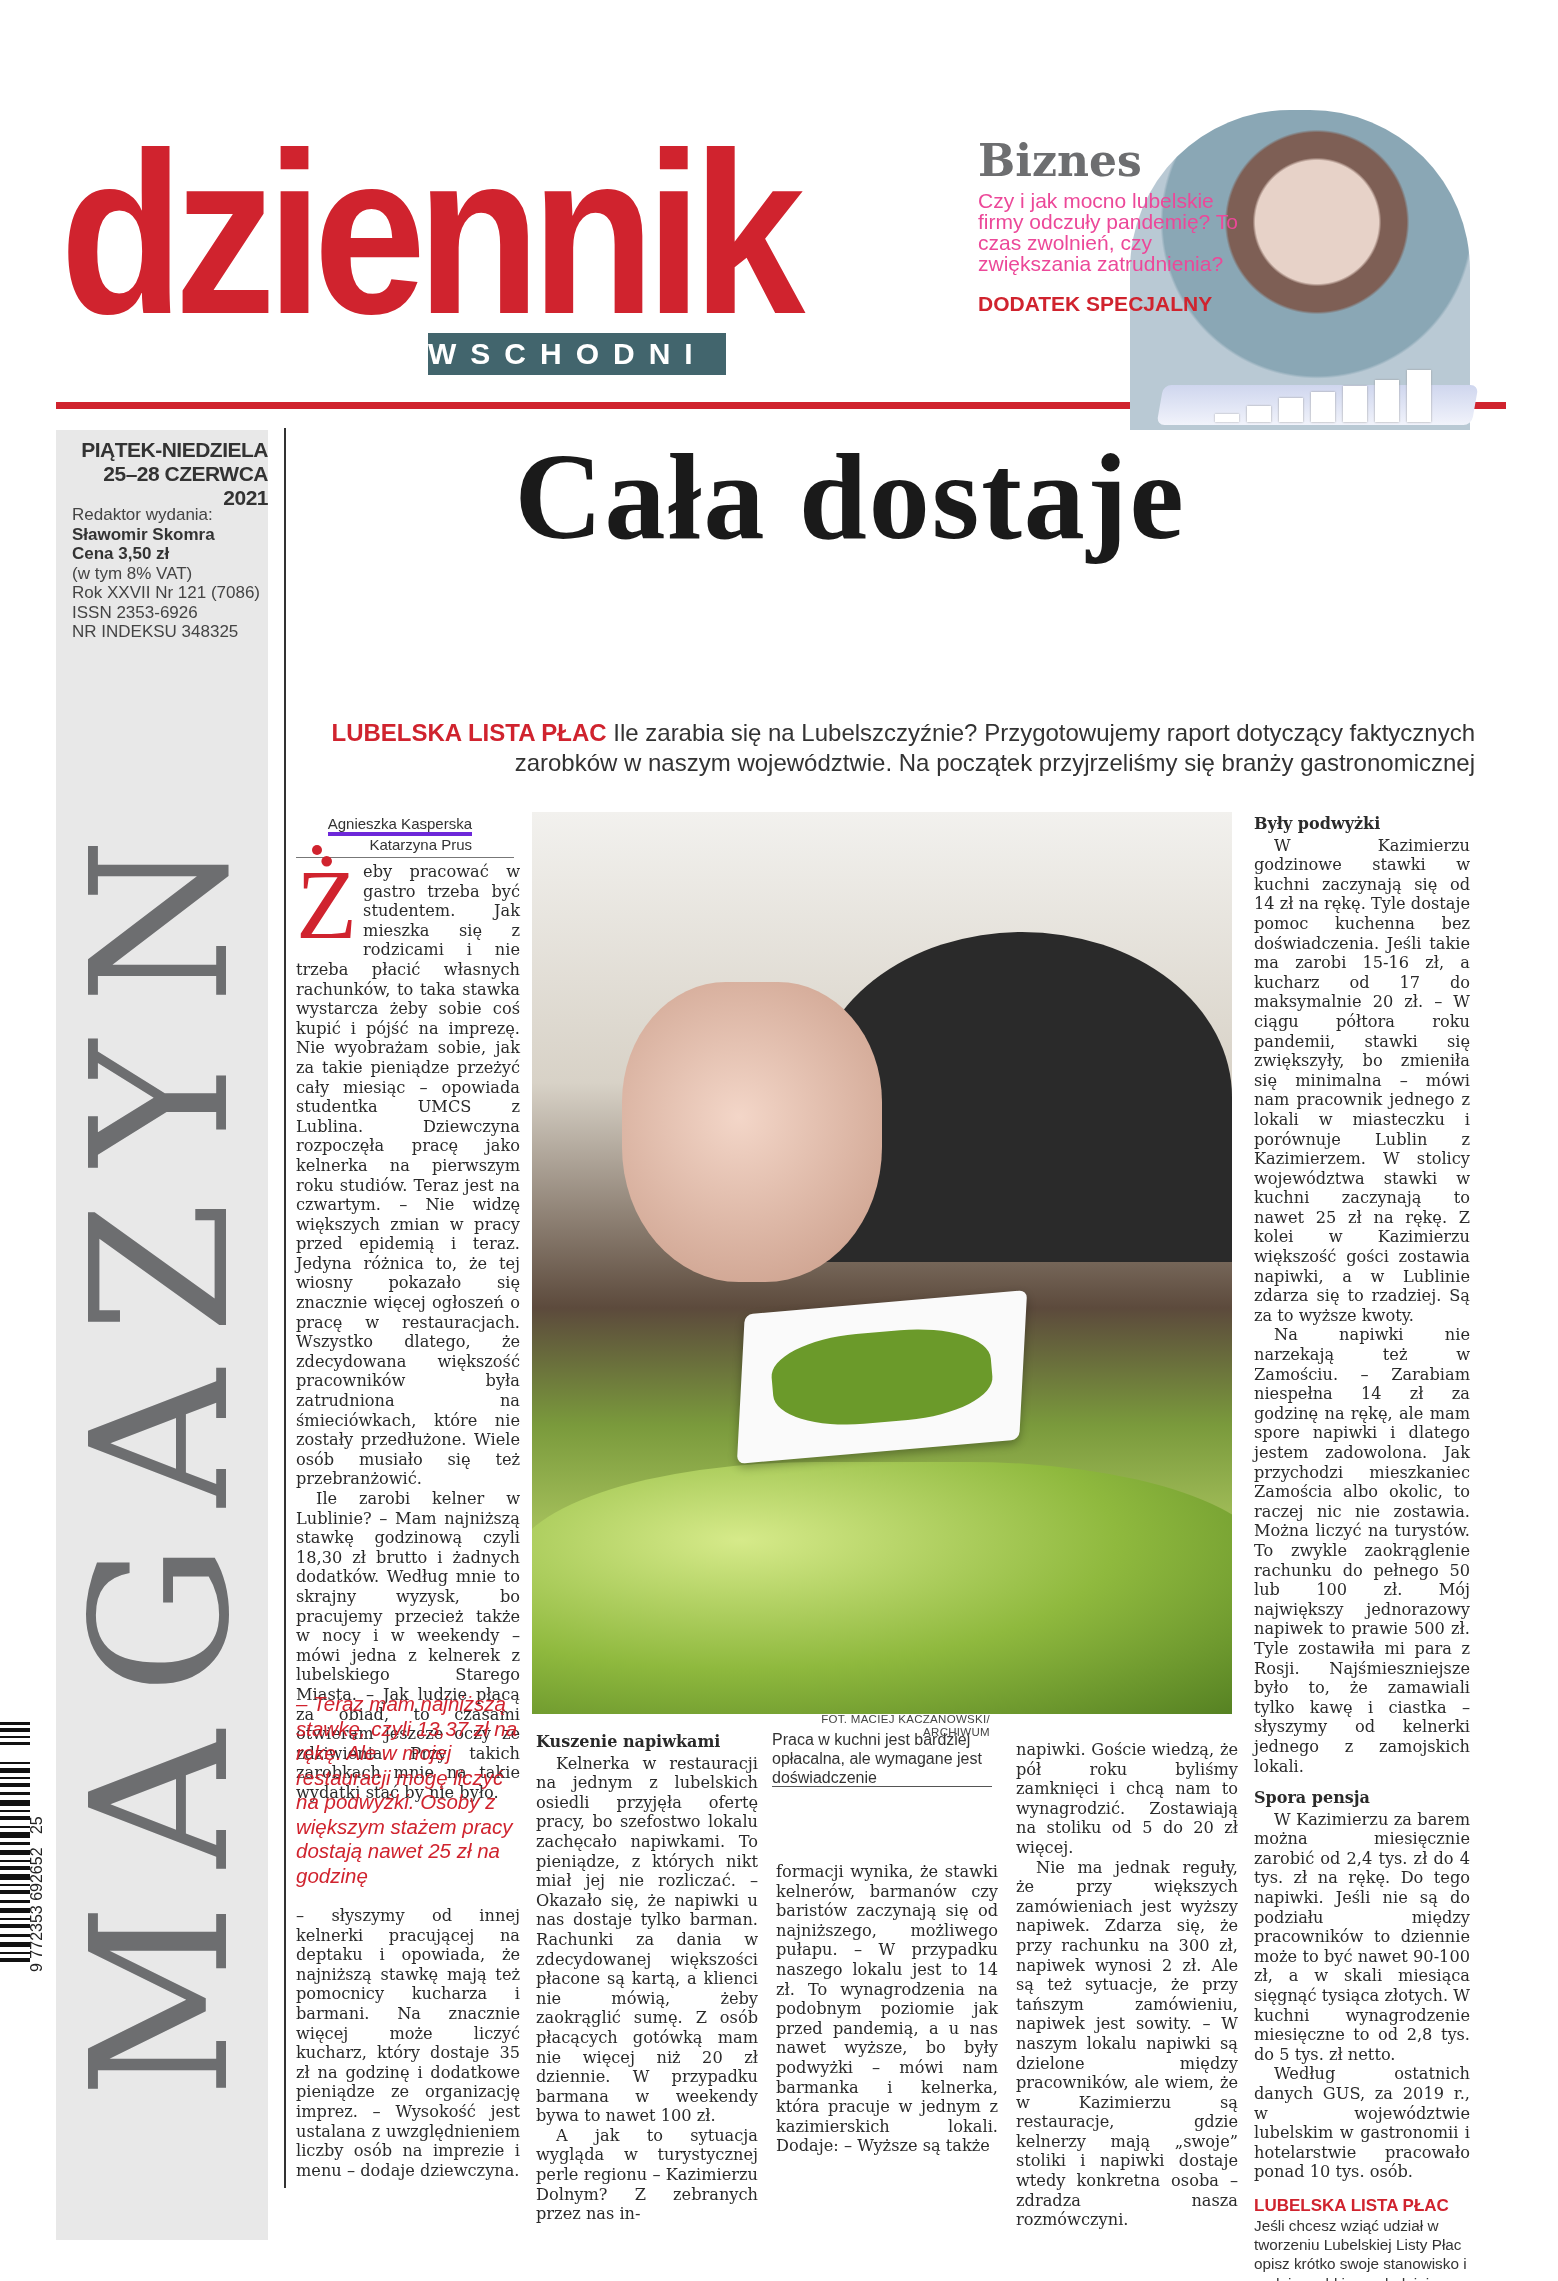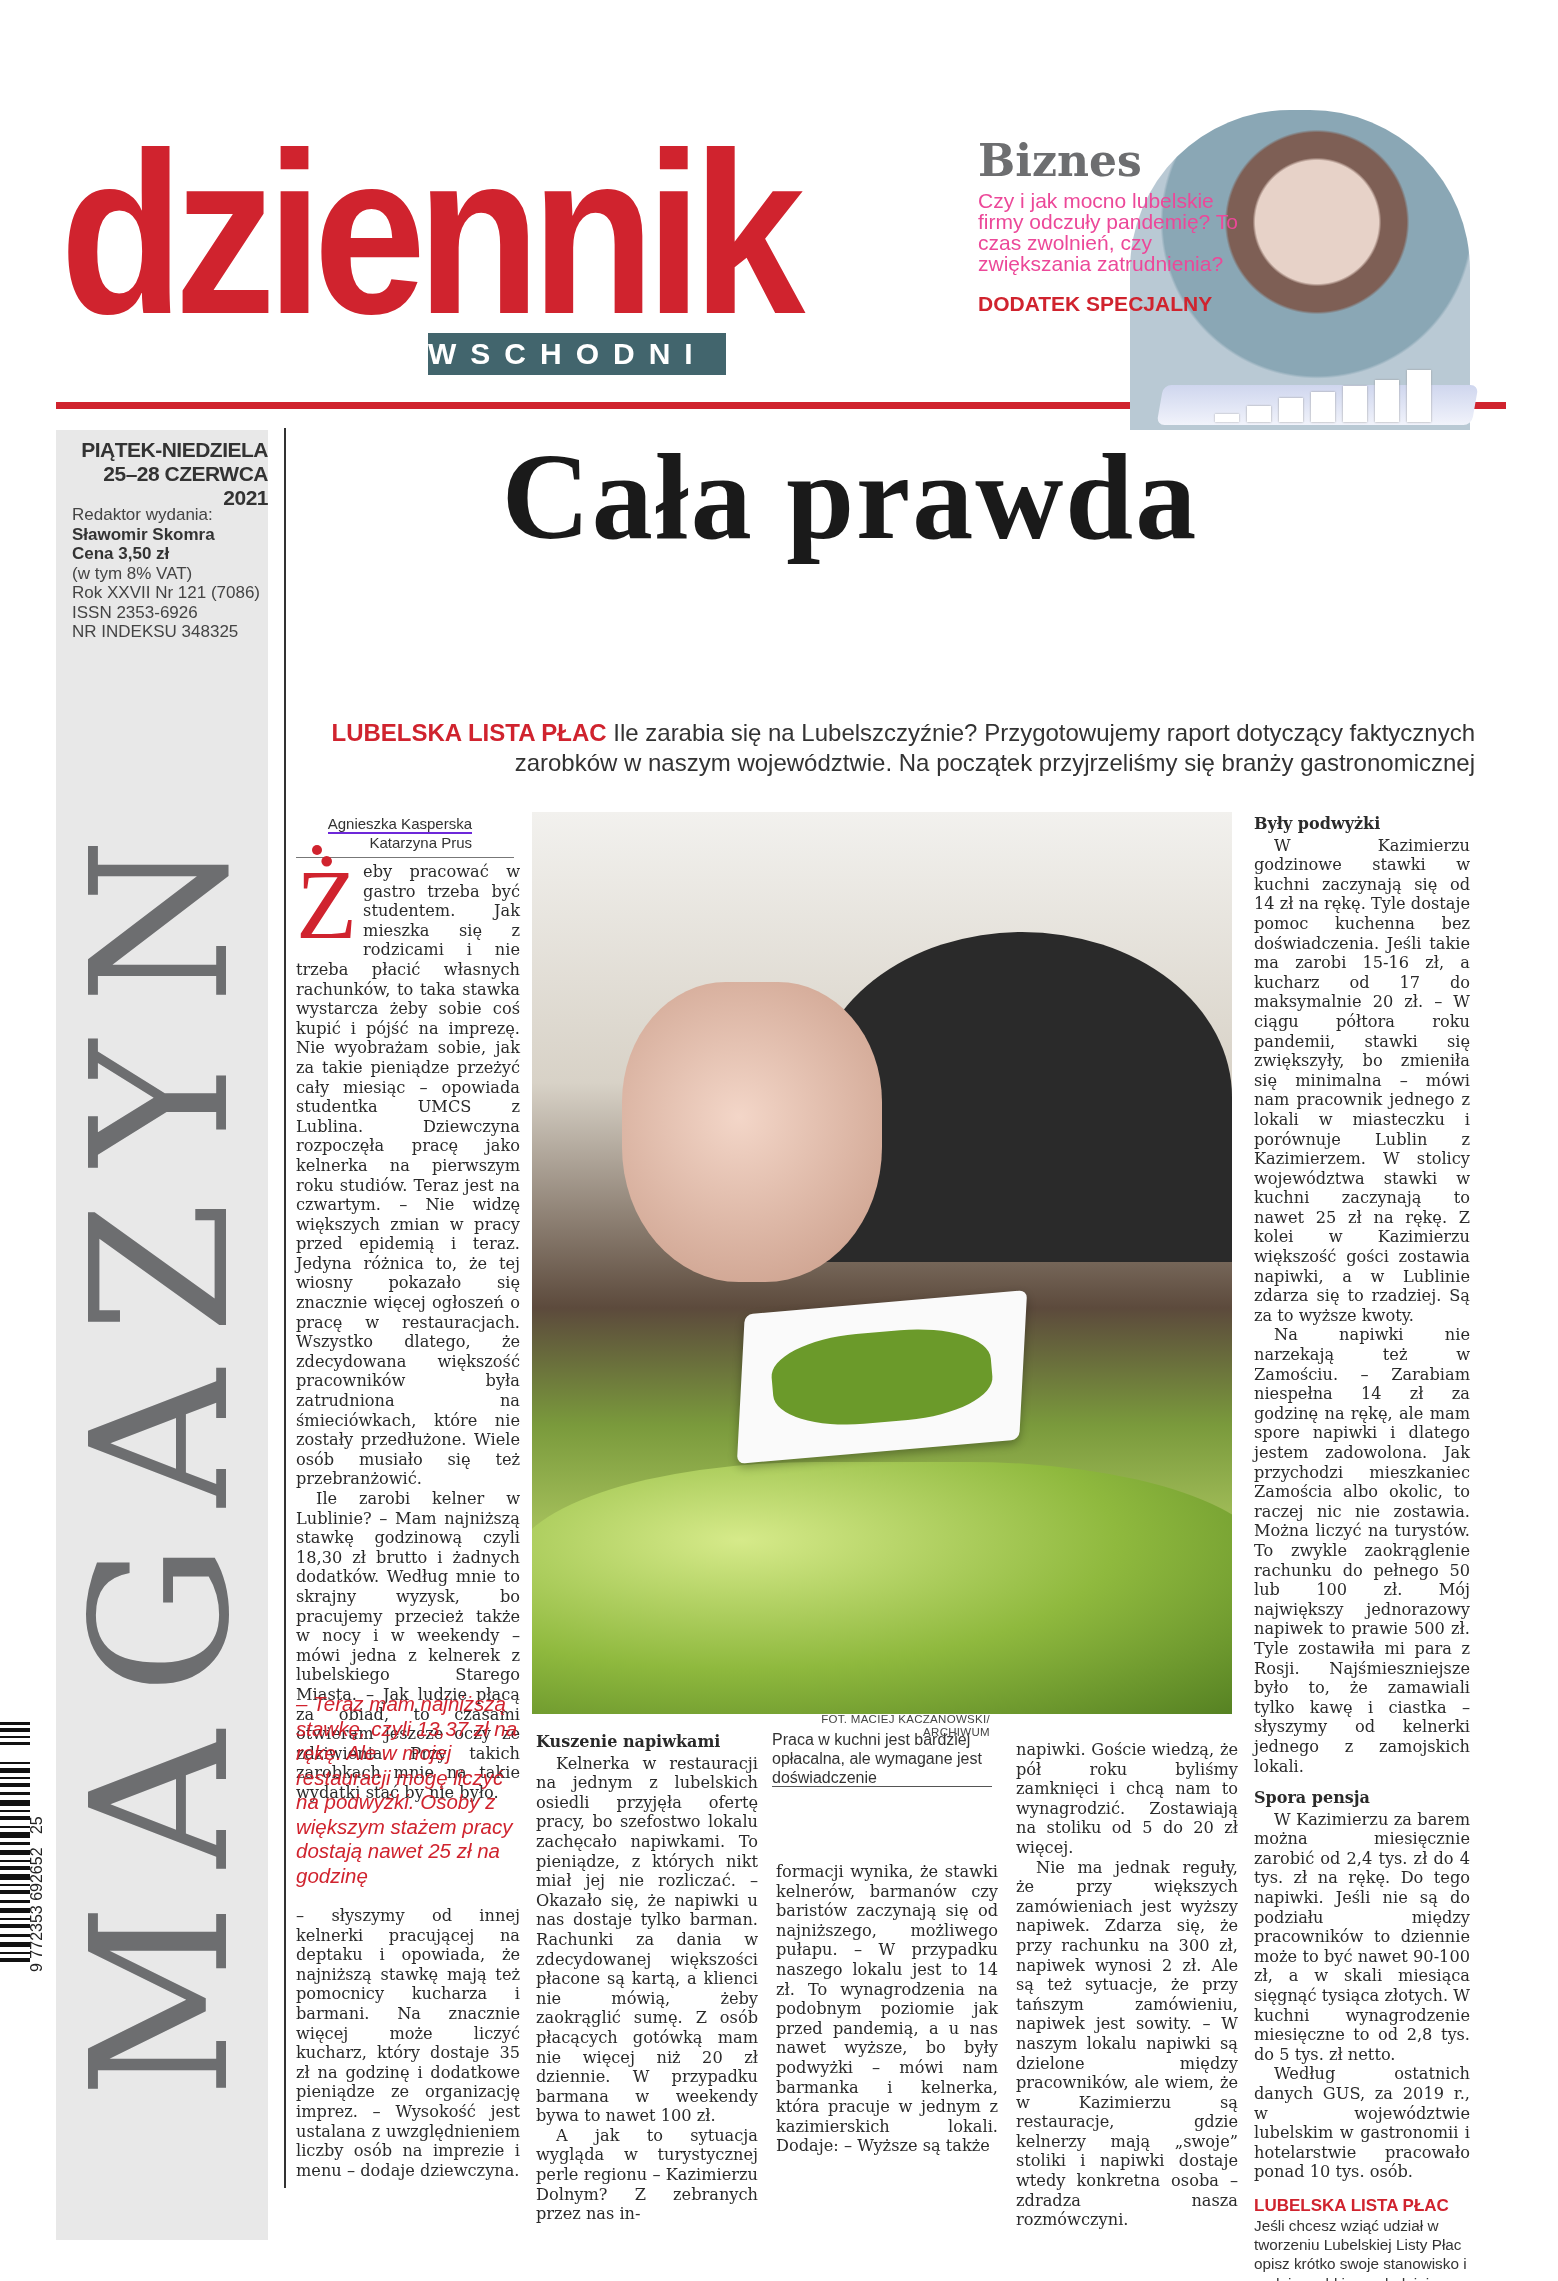--- a/index.html
+++ b/index.html
@@ -29,21 +29,21 @@
   
   .headline{left:420px;top:428px;width:860px;text-align:center;font-family:"Liberation Serif",serif;font-weight:bold;font-size:122px;line-height:138px;color:#1a1a1a;letter-spacing:2px;}
   .lead{left:295px;top:718px;width:1180px;text-align:right;font-family:"Liberation Sans",sans-serif;font-size:24px;line-height:30px;color:#333;}
   .lead .kicker{color:#d0232e;font-weight:bold;}
   
   .col{position:absolute;font-family:"DejaVu Serif",serif;font-size:16.2px;line-height:19.6px;color:#2a2a2a;text-align:justify;hyphens:manual;}
   .col p{margin:0;text-indent:20px;}
   .col p.noindent{text-indent:0;}
   .col h4{margin:0 0 2px 0;font-size:16px;font-weight:bold;font-family:"DejaVu Serif",serif;}
   .authors{left:322px;top:815px;width:150px;text-align:right;font-family:"Liberation Sans",sans-serif;font-size:15px;line-height:17px;color:#333;}
-  .authors .a1{border-bottom:2px solid #6d28d9;display:inline-block;}
+  .authors .a1{border-bottom:4px solid #6d28d9;display:inline-block;}
   .dot{left:312px;top:845px;width:10px;height:10px;border-radius:5px;background:#d0232e;}
   .auth-rule{left:296px;top:857px;width:218px;height:1px;background:#777;}
   .dropcap{float:left;font-family:"Liberation Serif",serif;font-size:100px;line-height:74px;color:#d0232e;margin:6px 6px 0 0;}
   .pull{left:296px;top:1692px;width:224px;font-family:"Liberation Sans",sans-serif;font-style:italic;font-size:20.5px;line-height:24.5px;color:#d0232e;}
   .pull .q{position:absolute;left:-6px;top:-30px;font-size:120px;color:#cfcfcf;font-style:normal;font-family:"Liberation Serif",serif;line-height:1;z-index:-1;}
   
   .photo{left:532px;top:812px;width:700px;height:902px;overflow:hidden;background:linear-gradient(180deg,#f2f1ee 0%,#d8d2c7 30%,#5c4a3c 55%,#7a9a3c 68%,#b9d26a 85%,#5f8a26 100%);}
   .photo .hand{position:absolute;left:90px;top:170px;width:260px;height:300px;border-radius:40% 40% 45% 45%;background:radial-gradient(circle at 45% 45%,#f3d6c8,#c89a86);}
   .photo .shirt{position:absolute;left:280px;top:120px;width:420px;height:330px;border-radius:50% 50% 0 0;background:#2a2a2a;}
   .photo .bowl{position:absolute;left:210px;top:490px;width:280px;height:150px;background:#fafafa;transform:skewX(-8deg) rotate(-5deg);border-radius:8px;box-shadow:0 4px 10px rgba(0,0,0,.3);}
@@ -124,21 +124,21 @@
     <rect x="0" y="202" width="30" height="4"></rect>
       <rect x="0" y="212" width="30" height="3"></rect>
       <rect x="0" y="220" width="30" height="5"></rect>
       <rect x="0" y="230" width="30" height="2"></rect>
       <rect x="0" y="236" width="30" height="4"></rect>
   </g>
 </svg>
 <div class="abs barcode-digits"><span>9 772353 692652</span>&nbsp;&nbsp;&nbsp;<span>25</span></div>
 
 <div class="abs headline">
-  <div>Cała prawda</div>
+  <div>Cała dostaje</div>
 </div>
 <div class="abs lead"><span class="kicker">LUBELSKA LISTA PŁAC</span><span> Ile zarabia się na Lubelszczyźnie? Przygotowujemy raport dotyczący faktycznych zarobków w naszym województwie. Na początek przyjrzeliśmy się branży gastronomicznej</span></div>
 
 <div class="abs authors">
   <div><span class="a1">Agnieszka Kasperska</span></div>
   <div>Katarzyna Prus</div>
 </div>
 <div class="abs dot"></div>
 <div class="abs auth-rule"></div>
 

